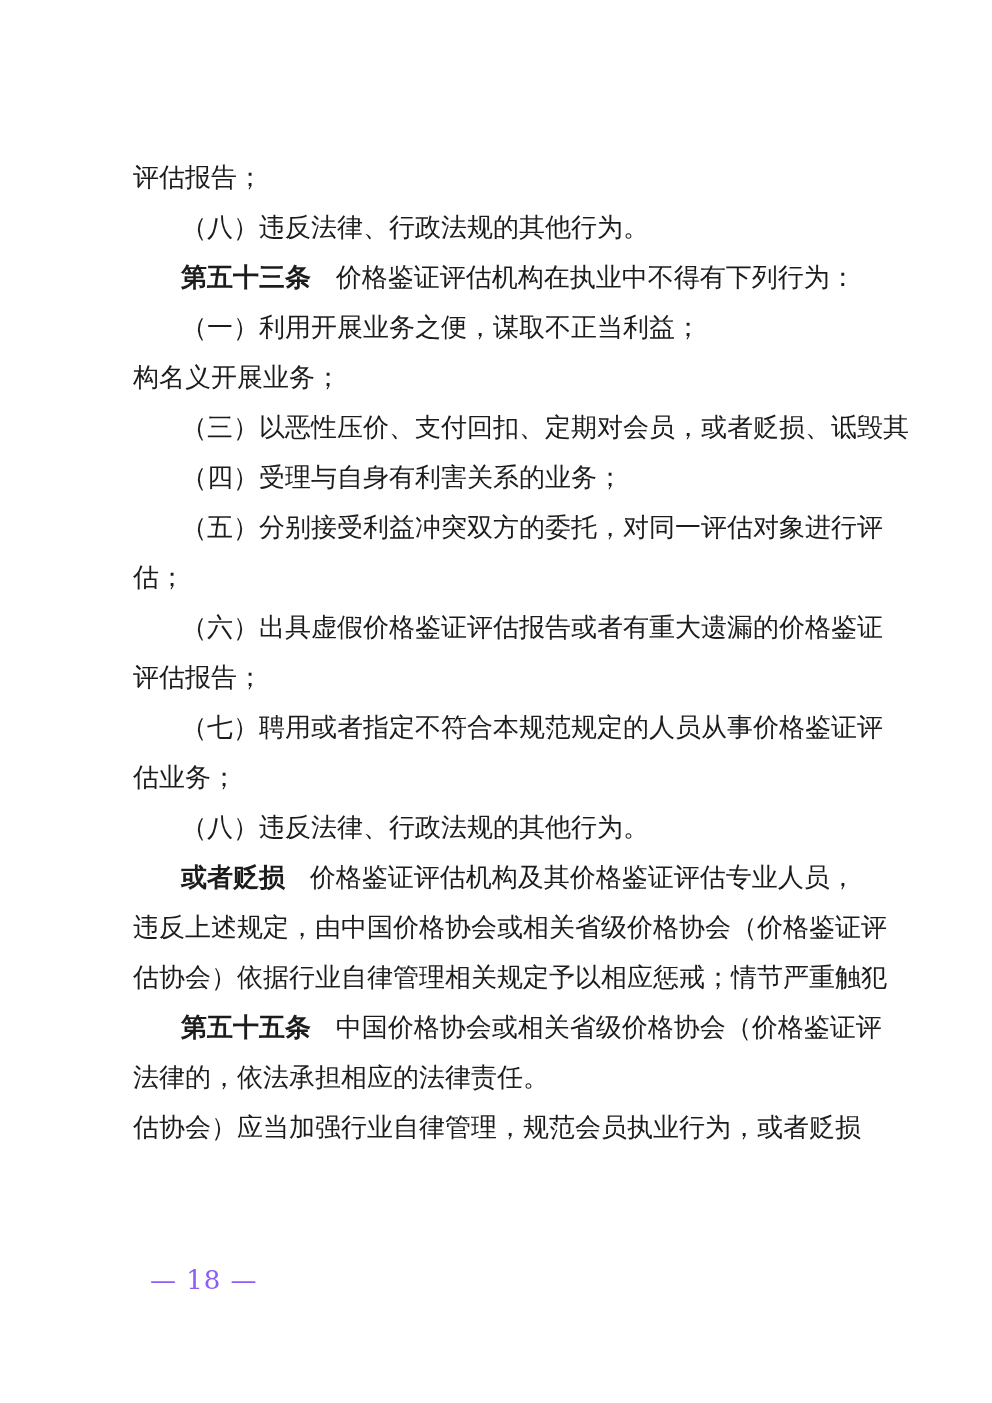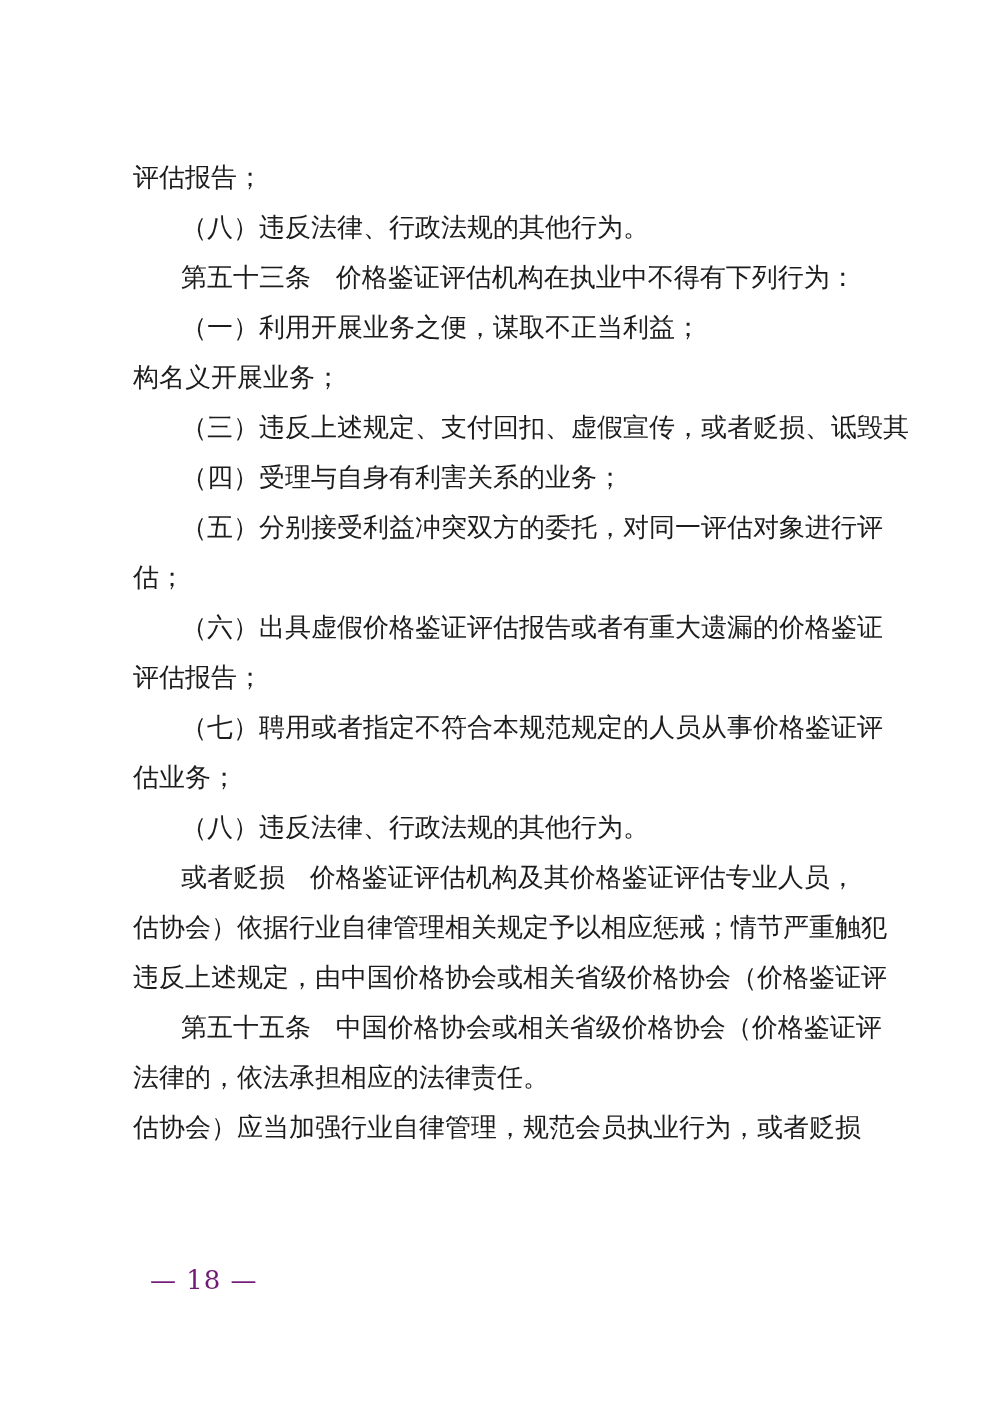--- a/index.html
+++ b/index.html
@@ -26,56 +26,56 @@
     height: 50px;
     line-height: 50px;
     font-size: 26px;
     white-space: nowrap;
     letter-spacing: 0px;
   }
   .line.indent {
     text-indent: 48px;
   }
   .line b.article-no {
-    font-weight: normal;
+    font-weight: bold;
     text-align: right;
   }
   .line b.article-no + span.rest {
     margin-left: 0.95em;
   }
   .page-number {
     position: absolute;
     left: 150px;
     top: 1260px;
     font-size: 26px;
     line-height: 40px;
-    color: #701a75;
+    color: #8b5cf6;
     letter-spacing: 1px;
   }
 </style>
 </head>
 <body>
 
 <div class="page">
   <div class="doc-body" id="doc-body">
       <div class="line"><span>评估报告；</span></div>
       <div class="line indent"><span>（八）违反法律、行政法规的其他行为。</span></div>
       <div class="line indent"><b class="article-no">第五十三条</b><span class="rest">价格鉴证评估机构在执业中不得有下列行为：</span></div>
       <div class="line indent"><span>（一）利用开展业务之便，谋取不正当利益；</span></div>
       <div class="line"><span>构名义开展业务；</span></div>
-      <div class="line indent"><span>（三）违反上述规定、支付回扣、虚假宣传，或者贬损、诋毁其</span></div>
+      <div class="line indent"><span>（三）以恶性压价、支付回扣、定期对会员，或者贬损、诋毁其</span></div>
       <div class="line indent"><span>（四）受理与自身有利害关系的业务；</span></div>
       <div class="line indent"><span>（五）分别接受利益冲突双方的委托，对同一评估对象进行评</span></div>
       <div class="line"><span>估；</span></div>
       <div class="line indent"><span>（六）出具虚假价格鉴证评估报告或者有重大遗漏的价格鉴证</span></div>
       <div class="line"><span>评估报告；</span></div>
       <div class="line indent"><span>（七）聘用或者指定不符合本规范规定的人员从事价格鉴证评</span></div>
       <div class="line"><span>估业务；</span></div>
       <div class="line indent"><span>（八）违反法律、行政法规的其他行为。</span></div>
       <div class="line indent"><b class="article-no">或者贬损</b><span class="rest">价格鉴证评估机构及其价格鉴证评估专业人员，</span></div>
+      <div class="line"><span>违反上述规定，由中国价格协会或相关省级价格协会（价格鉴证评</span></div>
       <div class="line"><span>估协会）依据行业自律管理相关规定予以相应惩戒；情节严重触犯</span></div>
-      <div class="line"><span>违反上述规定，由中国价格协会或相关省级价格协会（价格鉴证评</span></div>
       <div class="line indent"><b class="article-no">第五十五条</b><span class="rest">中国价格协会或相关省级价格协会（价格鉴证评</span></div>
       <div class="line"><span>法律的，依法承担相应的法律责任。</span></div>
       <div class="line"><span>估协会）应当加强行业自律管理，规范会员执业行为，或者贬损</span></div>
     </div>
   <div class="page-number">— 18 —</div>
 </div>
 
 </body></html>

